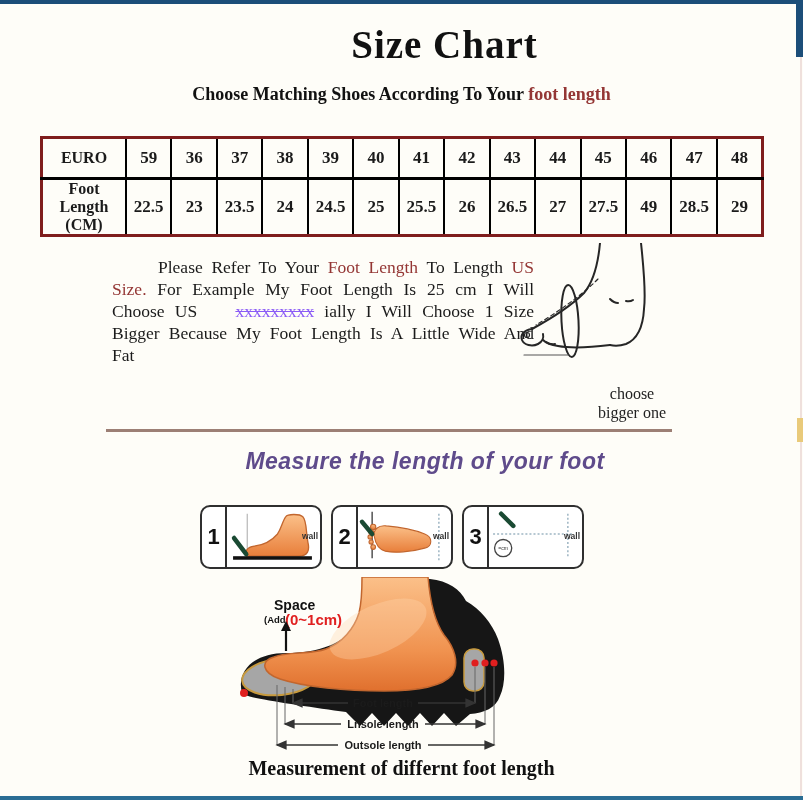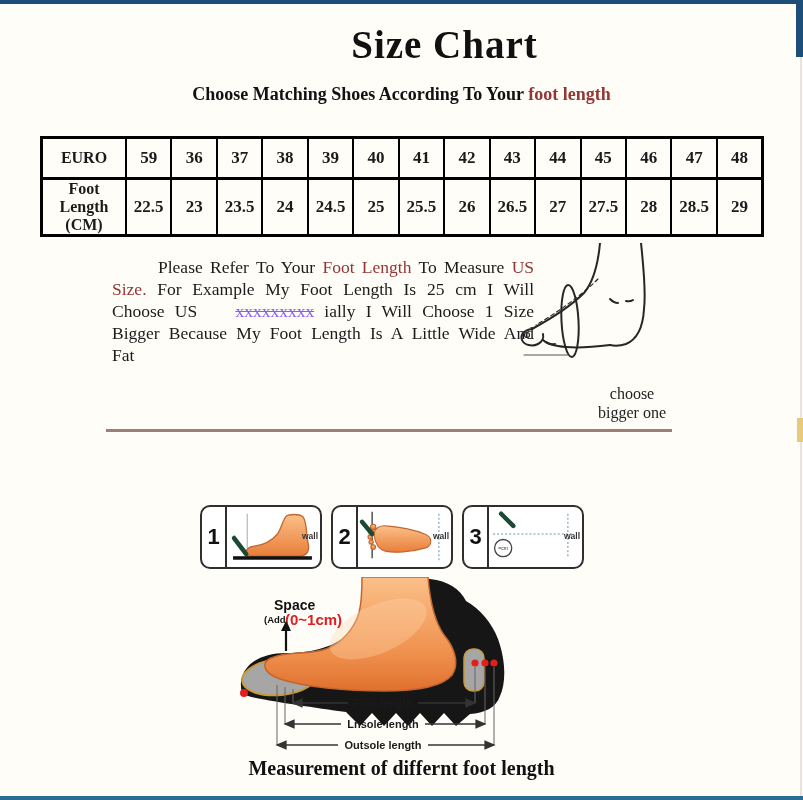--- a/index.html
+++ b/index.html
@@ -13,21 +13,21 @@
   .right-gold{position:absolute;right:0;top:418px;width:6px;height:24px;background:#e9ca7a;}
 
   .title{position:absolute;left:0;top:22px;width:803px;text-align:center;
          font-size:39px;font-weight:bold;letter-spacing:1px;color:#111;padding-left:43px;}
   .subtitle{position:absolute;left:0;top:84px;width:803px;text-align:center;
             font-size:18px;font-weight:bold;color:#111;}
   .subtitle .hl{color:#943634;}
 
   
   table.size{position:absolute;left:40px;top:136px;width:724px;border-collapse:collapse;
-             border:3px solid #000000;table-layout:fixed;}
+             border:3px solid #7f1d1d;table-layout:fixed;}
   table.size td{border:2px solid #000;text-align:center;vertical-align:middle;
                 font-weight:bold;font-size:17px;padding:0 1px;background:#fefdf8;}
   table.size td.lbl{width:80px;font-size:16px;line-height:18px;}
   table.size tr.r1 td{height:38px;border-bottom:3px solid #000;}
   table.size tr.r2 td{height:54px;}
 
   
   .attention{position:absolute;left:112px;top:256px;width:422px;font-size:17.5px;line-height:22px;}
   .attention .head{color:#943634;margin-bottom:1px;}
   .attention p{margin:0;text-align:justify;text-indent:46px;word-spacing:2px;}
@@ -97,29 +97,29 @@
       <td>23</td>
       <td>23.5</td>
       <td>24</td>
       <td>24.5</td>
       <td>25</td>
       <td>25.5</td>
       <td>26</td>
       <td>26.5</td>
       <td>27</td>
       <td>27.5</td>
-      <td>28</td>
+      <td>49</td>
       <td>28.5</td>
       <td>29</td>
     </tr>
   </tbody>
     </table>
 
   <div class="attention">
-    <p><span>Please Refer To Your </span><span class="hl">Foot Length</span><span> To Measure </span><span class="hl">US Size.</span><span> For Example My Foot Length Is 25 cm I Will Choose US </span><span class="crossed">xxxxxxxxx</span><span> ially I Will Choose 1 Size Bigger Because My Foot Length Is A Little Wide And Fat</span></p>
+    <p><span>Please Refer To Your </span><span class="hl">Foot Length</span><span> To Length </span><span class="hl">US Size.</span><span> For Example My Foot Length Is 25 cm I Will Choose US </span><span class="crossed">xxxxxxxxx</span><span> ially I Will Choose 1 Size Bigger Because My Foot Length Is A Little Wide And Fat</span></p>
   </div>
 
   <svg class="sketch" width="150" height="130" viewBox="0 0 150 130">
     <g fill="none" stroke="#262626" stroke-width="2" stroke-linecap="round">
       <path d="M 127,0 C 130,28 132,50 130,66 C 129,84 124,96 112,101 C 106,103 100,103 96,102"></path>
       <path d="M 86,0 C 84,22 80,38 70,50 C 60,60 40,74 18,86"></path>
       <path d="M 84,36 C 66,54 42,70 22,82" stroke-width="1.1" stroke-dasharray="4,3"></path>
       <path d="M 18,86 C 10,87 6,92 8,97 C 10,102 18,104 24,101 C 28,99 30,95 29,91"></path>
       <path d="M 32,99 q 4,3 9,2"></path>
       <path d="M 96,102 C 80,104 60,106 44,103 C 37,102 32,100 29,97"></path>
@@ -131,20 +131,21 @@
     </g>
   </svg>
 
   <div class="choose-note">
     <div>choose</div>
     <div>bigger one</div>
   </div>
 
   <div class="divider"></div>
 
+  <div class="measure-heading">Measure the length of your foot</div>
 
   <div class="steps">
 
     <div class="panel">
       <div class="panel-num">1</div>
       <svg viewBox="0 0 92 58">
         <defs>
           <linearGradient id="g1" x1="0" y1="0" x2="0" y2="1">
             <stop offset="0" stop-color="#fbc089"></stop>
               <stop offset="1" stop-color="#e87e3a"></stop>

